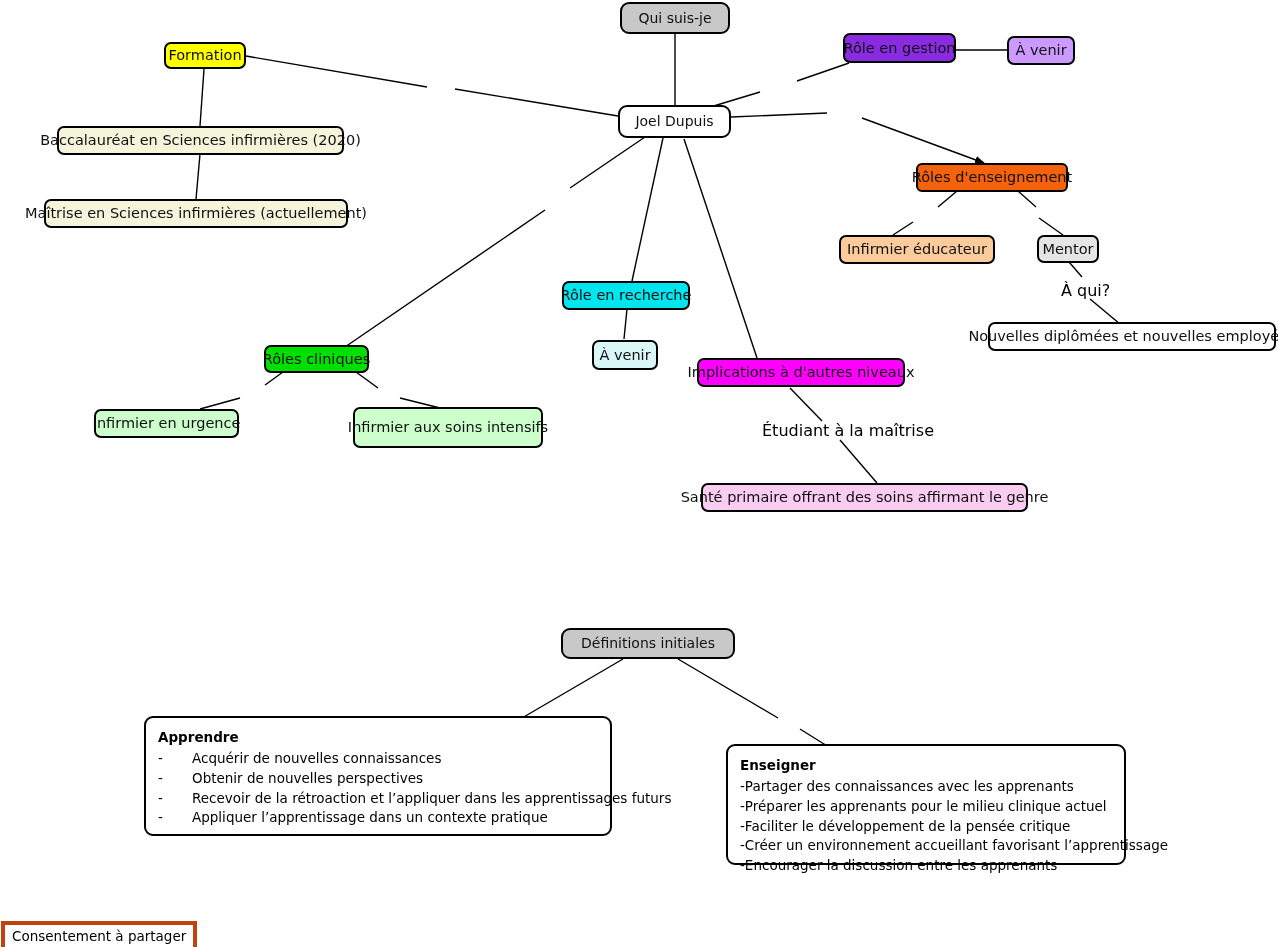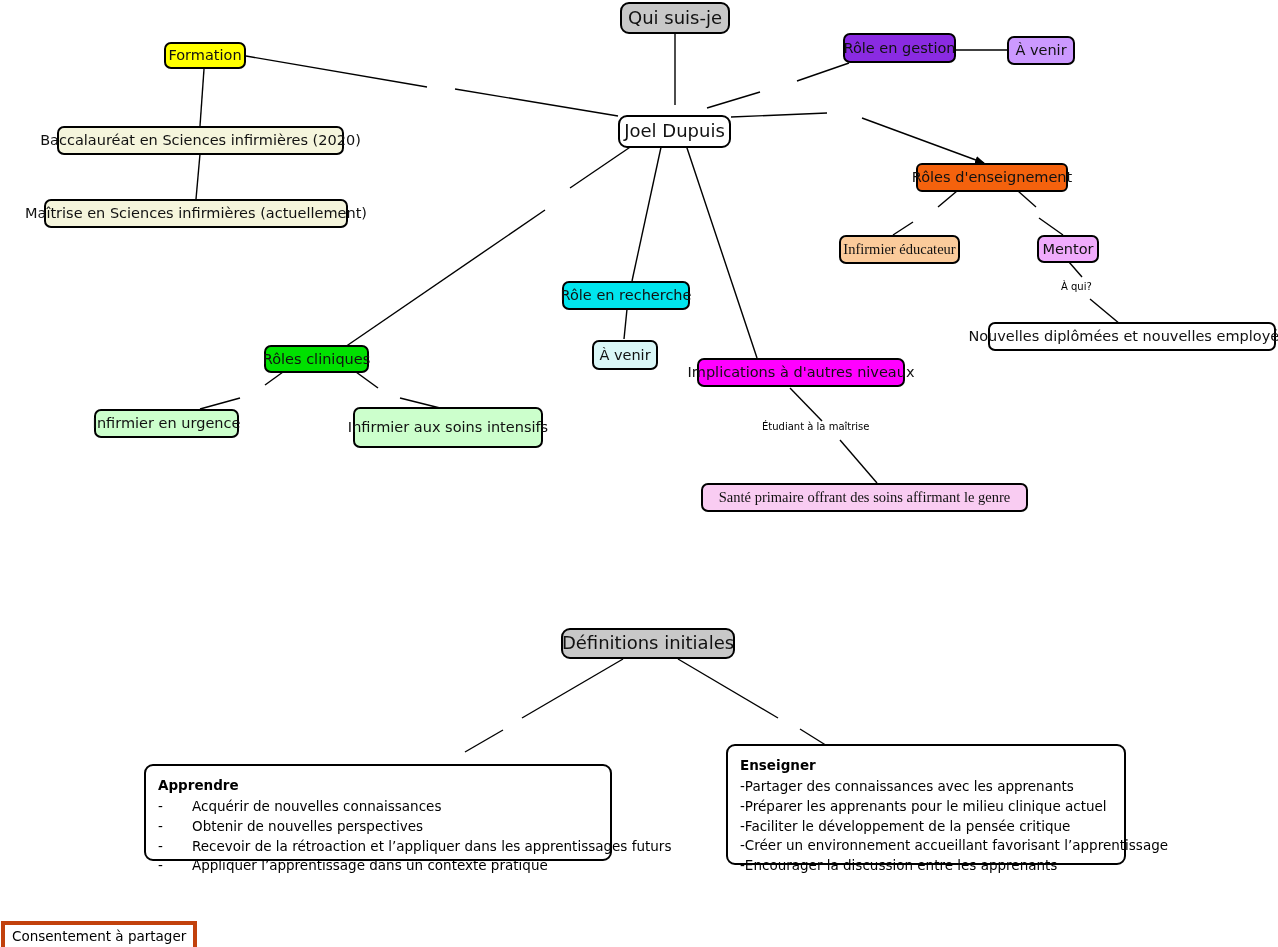--- a/index.html
+++ b/index.html
@@ -22,24 +22,24 @@
     align-items:center;
     justify-content:center;
     font-size:14.5px;
     color:#111111;
     line-height:1.15;
     white-space:nowrap;
     z-index:3;
     padding:0 9px;
     background:#ffffff;
   }
-  .node.big{font-size:18px;border-radius:9px;}
+  .node.big{font-size:14px;border-radius:9px;}
   .edge-label{
     position:absolute;
-    font-size:10px;
+    font-size:16px;
     color:#000000;
     white-space:nowrap;
     z-index:4;
     background:transparent;
   }
   .textbox{
     position:absolute;
     box-sizing:border-box;
     border:2px solid #000000;
     border-radius:9px;
@@ -130,21 +130,21 @@
 
       <line x1="678" y1="659" x2="778" y2="718"></line>
       <line x1="800" y1="729" x2="832" y2="749"></line>
     </g>
   </svg>
 
   <div class="node big" style="left:620px;top:2px;width:110px;height:32px;background:#C8C8C8;">
     <span>Qui suis-je</span>
   </div>
 
-  <div class="node big" style="left:618px;top:105px;width:113px;height:33px;background:#FFFFFF;margin-top:10px;">
+  <div class="node big" style="left:618px;top:105px;width:113px;height:33px;background:#FFFFFF;">
     <span>Joel Dupuis</span>
   </div>
 
   <div class="node" style="left:164px;top:42px;width:82px;height:27px;background:#FFFF00;">
     <span>Formation</span>
   </div>
 
   <div class="node" style="left:57px;top:126px;width:287px;height:29px;background:#F5F5DC;">
     <span>Baccalauréat en Sciences infirmières (2020)</span>
   </div>
@@ -158,25 +158,25 @@
   </div>
 
   <div class="node" style="left:1007px;top:36px;width:68px;height:29px;background:#CC99FF;">
     <span>À venir</span>
   </div>
 
   <div class="node" style="left:916px;top:163px;width:152px;height:29px;background:#F4620D;border-radius:6px;">
     <span>Rôles d'enseignement</span>
   </div>
 
-  <div class="node" style="left:839px;top:235px;width:121px;height:29px;background:#FBCB9B;font-family:Liberation Serif, serif;">
+  <div class="node" style="left:839px;top:235px;width:156px;height:29px;background:#FBCB9B;">
     <span>Infirmier éducateur</span>
   </div>
 
-  <div class="node" style="left:1037px;top:235px;width:62px;height:28px;background:#f0abfc;align-items:center;">
+  <div class="node" style="left:1037px;top:235px;width:62px;height:28px;background:#e5e5e5;align-items:center;">
     <span>Mentor</span>
   </div>
 
   <div class="node" style="left:988px;top:322px;width:288px;height:29px;background:#FFFFFF;">
     <span>Nouvelles diplômées et nouvelles employées</span>
   </div>
 
   <div class="node" style="left:562px;top:281px;width:128px;height:29px;background:#00E5EE;">
     <span>Rôle en recherche</span>
   </div>
@@ -194,37 +194,37 @@
   </div>
 
   <div class="node" style="left:353px;top:407px;width:190px;height:41px;background:#CCFFCC;">
     <span>Infirmier aux soins intensifs</span>
   </div>
 
   <div class="node" style="left:697px;top:358px;width:208px;height:29px;background:#FF00FF;">
     <span>Implications à d'autres niveaux</span>
   </div>
 
-  <div class="node" style="left:701px;top:483px;width:327px;height:29px;background:#F9CCF2;font-family:Liberation Serif, serif;">
+  <div class="node" style="left:701px;top:483px;width:327px;height:29px;background:#F9CCF2;">
     <span>Santé primaire offrant des soins affirmant le genre</span>
   </div>
 
   <div class="node big" style="left:561px;top:628px;width:174px;height:31px;background:#C8C8C8;">
     <span>Définitions initiales</span>
   </div>
 
   <div class="edge-label" style="left:1061px;top:281px;">
     <span>À qui?</span>
   </div>
 
   <div class="edge-label" style="left:762px;top:421px;">
     <span>Étudiant à la maîtrise</span>
   </div>
 
-  <div class="textbox tb-indent" style="left:144px;top:764px;width:468px;height:97px;">
+  <div class="textbox tb-indent" style="left:144px;top:716px;width:468px;height:120px;">
     <span class="tb-title">Apprendre</span>
     <ul id="apprendre-list">
         <li><span class="dash">-</span><span class="txt">Acquérir de nouvelles connaissances</span></li>
         <li><span class="dash">-</span><span class="txt">Obtenir de nouvelles perspectives</span></li>
         <li><span class="dash">-</span><span class="txt">Recevoir de la rétroaction et l’appliquer dans les apprentissages futurs</span></li>
         <li><span class="dash">-</span><span class="txt">Appliquer l’apprentissage dans un contexte pratique</span></li>
       </ul>
   </div>
 
   <div class="textbox" style="left:726px;top:744px;width:400px;height:121px;">

